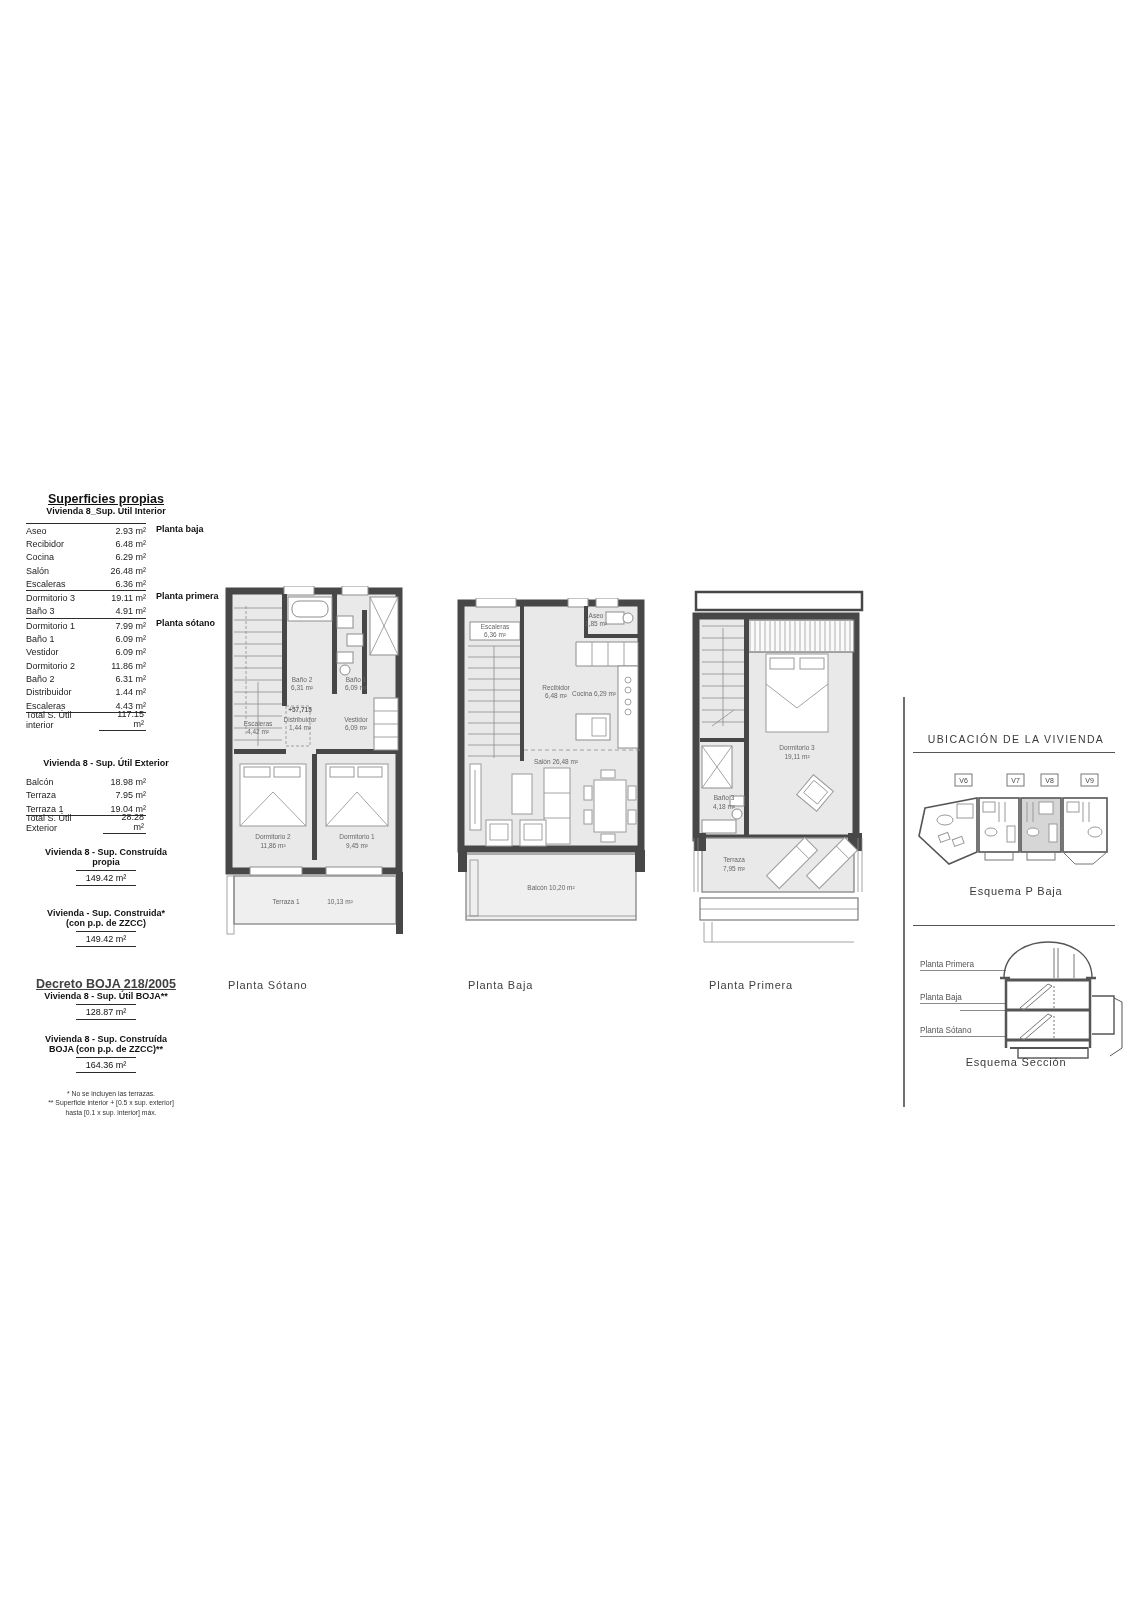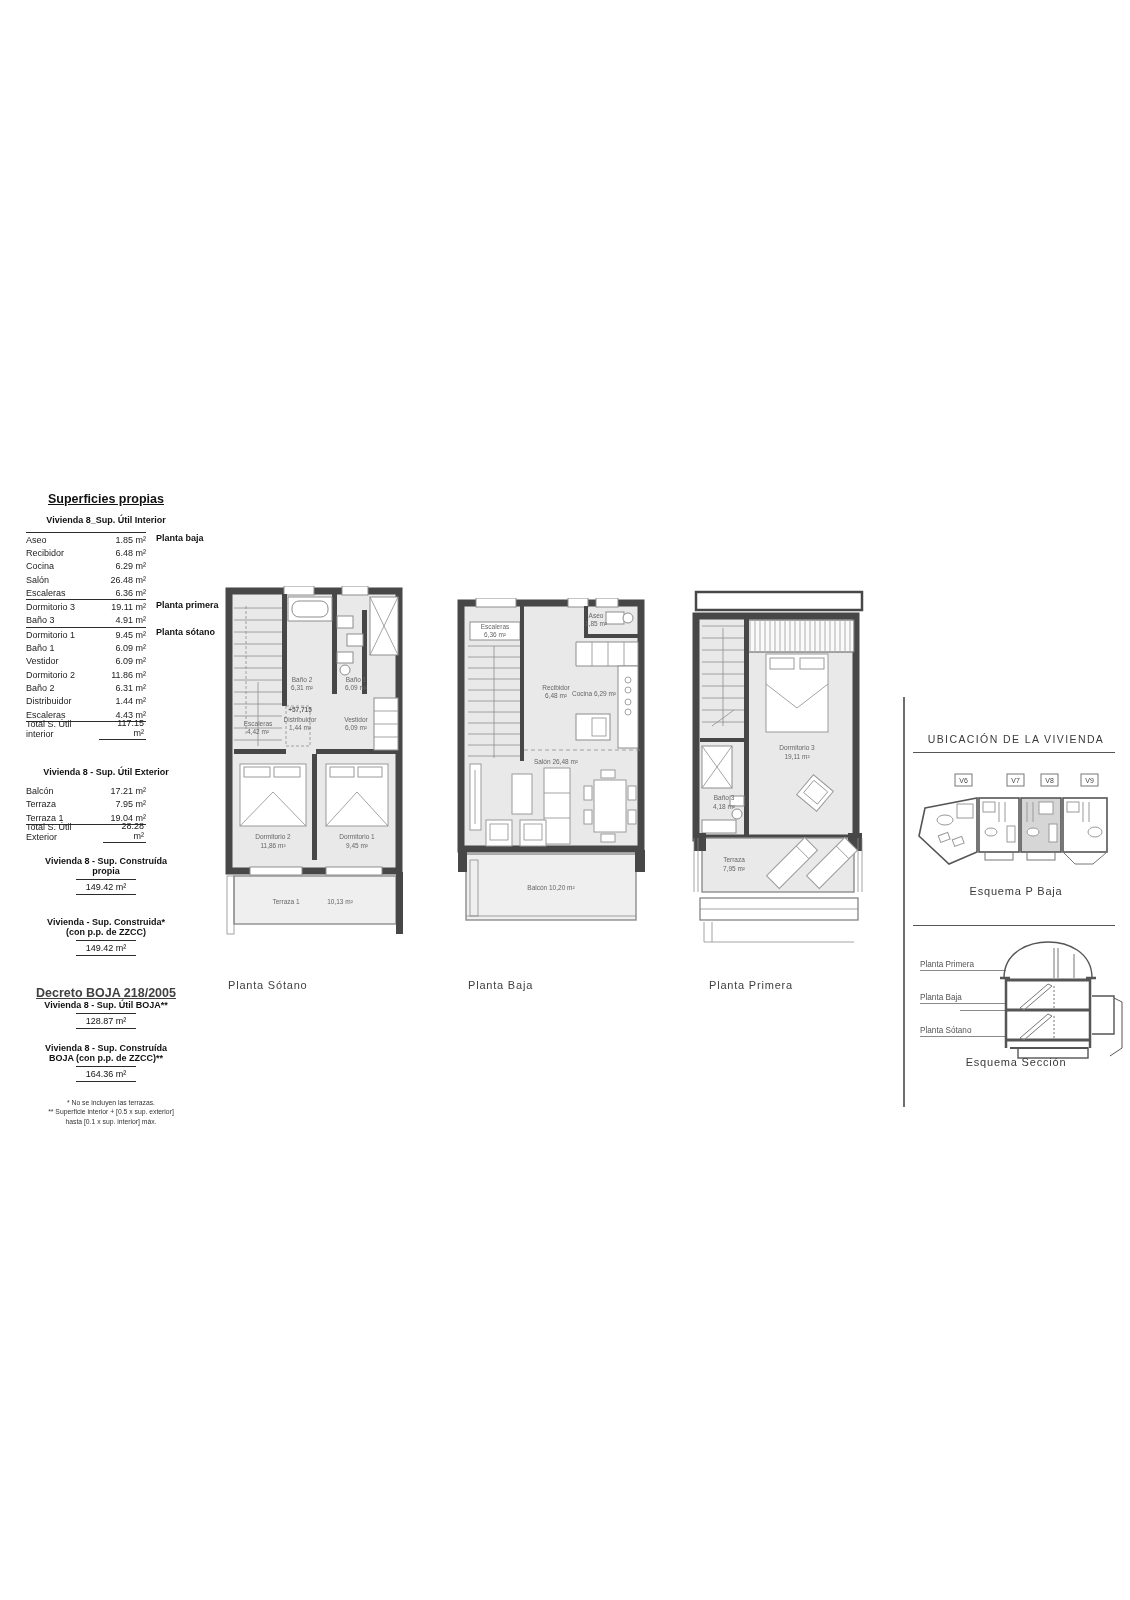--- a/index.html
+++ b/index.html
@@ -1,21 +1,21 @@
 <!DOCTYPE html>
 <html><head>
 <meta charset="utf-8">
 <style>
   html,body{margin:0;padding:0;background:#fff;}
   #sheet{position:relative;width:1130px;height:1600px;background:#ffffff;overflow:hidden;
          font-family:"Liberation Sans",sans-serif;color:#222;}
   
   #left-col{position:absolute;left:26px;top:492px;width:190px;}
   .tbl-title{font-size:12.5px;font-weight:bold;text-decoration:underline;text-align:center;width:160px;color:#111;}
-  .tbl-sub{font-size:9px;font-weight:bold;text-align:center;width:160px;margin-top:9px;color:#111;}
+  .tbl-sub{font-size:9px;font-weight:bold;text-align:center;width:160px;color:#111;}
   .rows{position:relative;width:120px;margin-top:7px;}
   .arow{display:flex;justify-content:space-between;align-items:center;height:13.3px;font-size:9px;color:#222;}
   .arow.sep{border-top:1.4px solid #2b2b2b;}
   .arow .val{text-align:right;}
   .total .val{border-bottom:1.4px solid #2b2b2b;padding:0 2px 1px 6px;}
   .total{font-size:9px;}
   .side-label{position:absolute;left:130px;width:75px;font-size:9px;font-weight:bold;color:#111;white-space:nowrap;}
   .centerblock{width:160px;text-align:center;font-size:9px;font-weight:bold;color:#111;}
   .boxval{display:inline-block;border-top:1.3px solid #2b2b2b;border-bottom:1.3px solid #2b2b2b;
           padding:2px 10px;margin-top:3px;font-weight:normal;font-size:9px;}
@@ -41,21 +41,21 @@
 
 <div id="sheet">
 
   <div id="left-col">
     <div class="tbl-title">Superficies propias</div>
     <div class="tbl-sub">Vivienda 8_Sup. Útil Interior</div>
 
     <div class="rows">
       <div class="arow sep">
           <span>Aseo</span>
-          <span class="val">1.85 m²</span>
+          <span class="val">2.93 m²</span>
         </div>
       <div class="arow">
           <span>Recibidor</span>
           <span class="val">6.48 m²</span>
         </div>
       <div class="arow">
           <span>Cocina</span>
           <span class="val">6.29 m²</span>
         </div>
       <div class="arow">
@@ -69,21 +69,21 @@
       <div class="arow sep">
           <span>Dormitorio 3</span>
           <span class="val">19.11 m²</span>
         </div>
       <div class="arow">
           <span>Baño 3</span>
           <span class="val">4.91 m²</span>
         </div>
       <div class="arow sep">
           <span>Dormitorio 1</span>
-          <span class="val">9.45 m²</span>
+          <span class="val">7.99 m²</span>
         </div>
       <div class="arow">
           <span>Baño 1</span>
           <span class="val">6.09 m²</span>
         </div>
       <div class="arow">
           <span>Vestidor</span>
           <span class="val">6.09 m²</span>
         </div>
       <div class="arow">
@@ -108,21 +108,21 @@
         </div>
       <div class="side-label" style="top:1px;">Planta baja</div>
       <div class="side-label" style="top:68px;">Planta primera</div>
       <div class="side-label" style="top:95px;">Planta sótano</div>
     </div>
 
     <div class="tbl-sub" style="margin-top:32px;">Vivienda 8 - Sup. Útil Exterior</div>
     <div class="rows">
       <div class="arow">
           <span>Balcón</span>
-          <span class="val">17.21 m²</span>
+          <span class="val">18.98 m²</span>
         </div>
       <div class="arow">
           <span>Terraza</span>
           <span class="val">7.95 m²</span>
         </div>
       <div class="arow">
           <span>Terraza 1</span>
           <span class="val">19.04 m²</span>
         </div>
       <div class="arow sep total">

